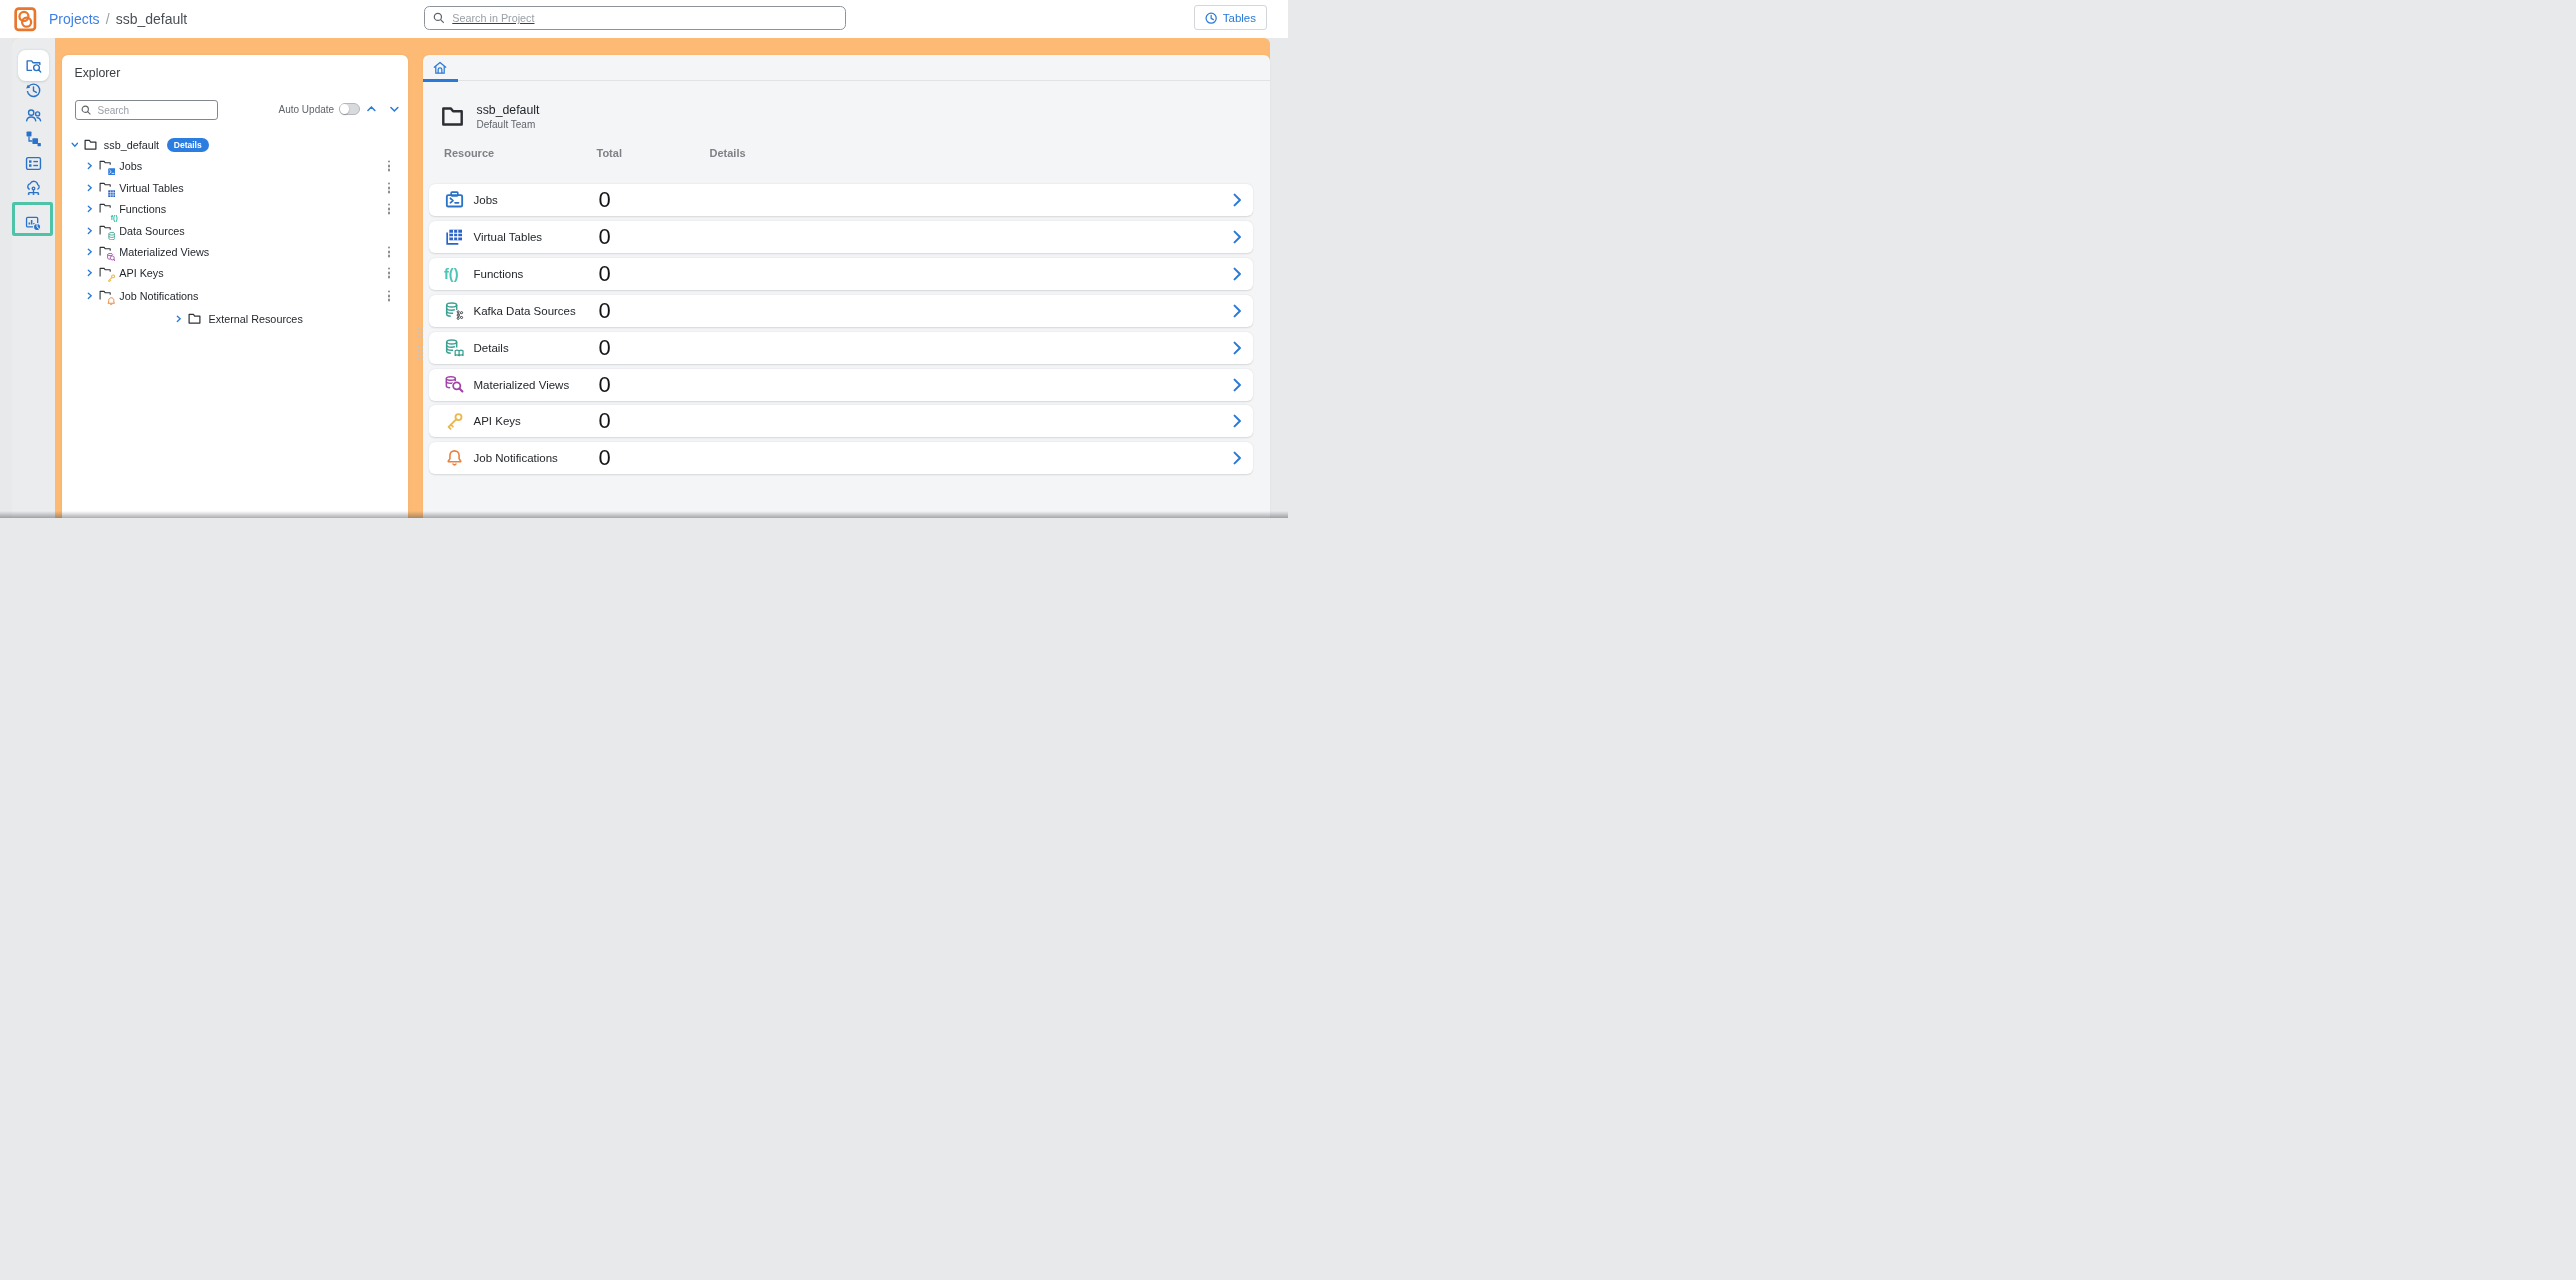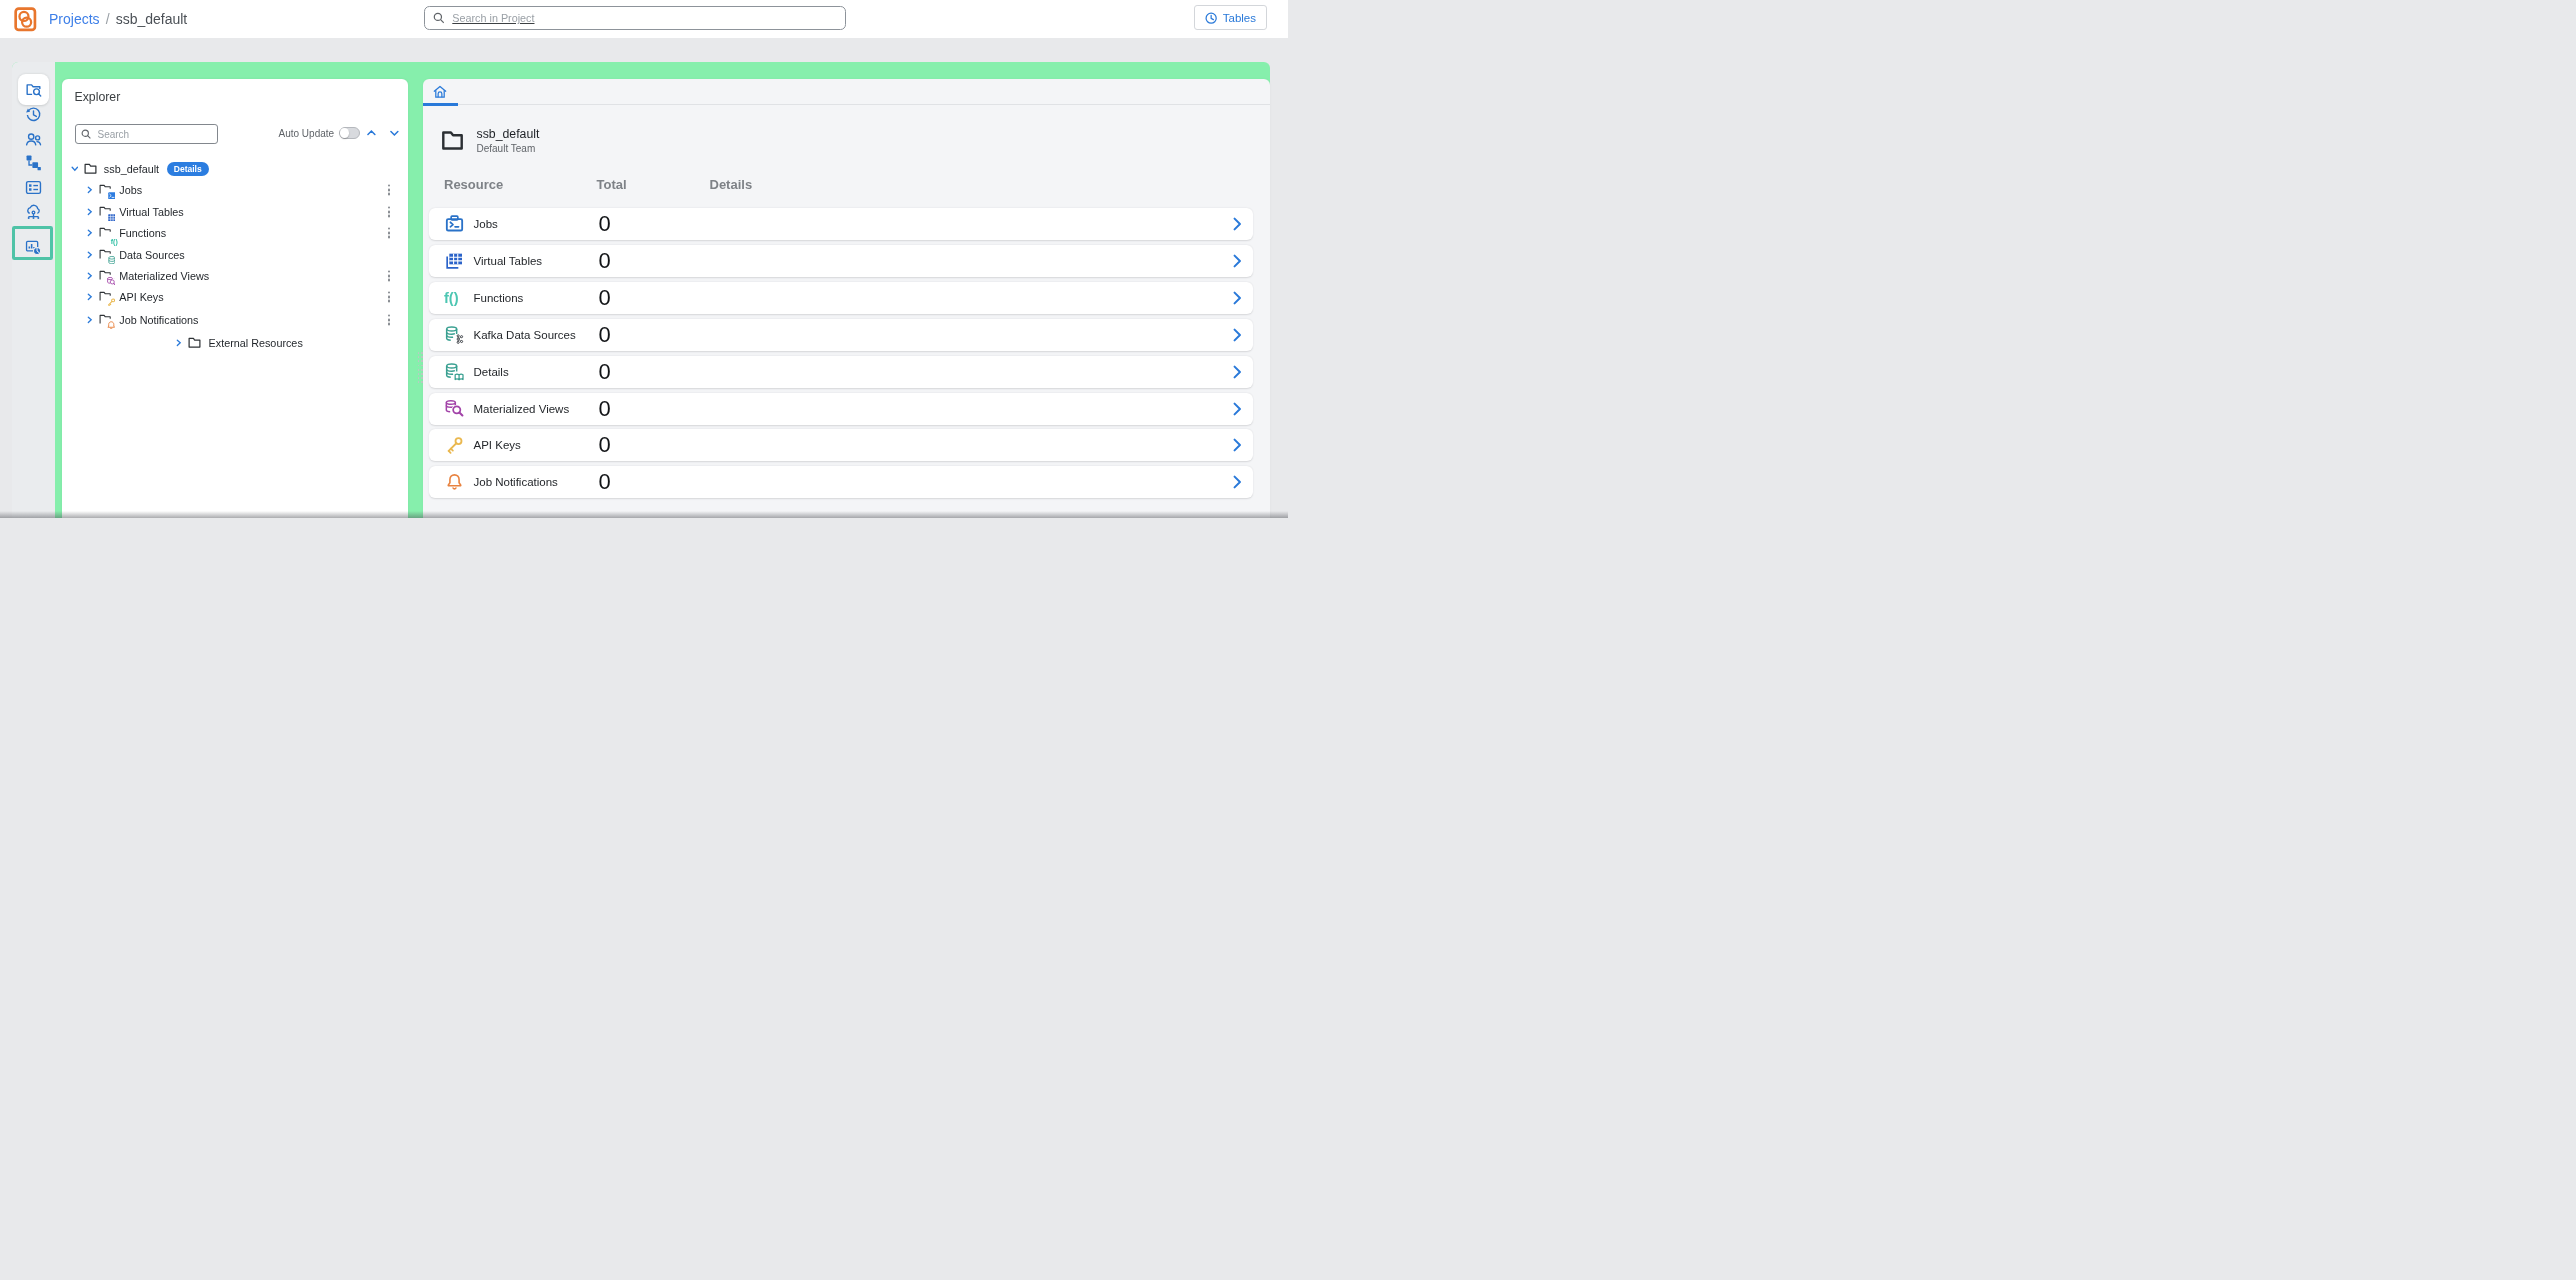--- a/index.html
+++ b/index.html
@@ -17,21 +17,21 @@
   .crumb .sep{color:#9aa0a6;margin:0 6.1px;}
   .crumb .cur{color:#4b5056;}
   .gsearch{position:absolute;left:424px;top:6.1px;width:422px;height:24px;border:0.8px solid #8d939a;
     border-radius:5.4px;background:#fff;display:flex;align-items:center;box-sizing:border-box;padding:0 7.7px;}
   .gsearch input{border:none;outline:none;flex:1;font-size:10.8px;color:#3c4043;background:transparent;margin-left:6.1px;font-family:inherit;text-decoration:underline;}
   .gsearch input::placeholder{color:#9aa0a6;}
   .session{position:absolute;right:21px;top:5.4px;height:24.6px;padding:0 10px;border:0.8px solid #d3d6da;border-radius:3.1px;
     background:#fff;display:flex;align-items:center;gap:5.4px;color:#2979d9;font-size:11.5px;cursor:pointer;box-sizing:border-box;}
 
   
-  .container{position:absolute;left:11.5px;top:38px;width:1258px;height:586px;background:#86efac;border-radius:6.1px;margin-top:24px;}
+  .container{position:absolute;left:11.5px;top:38px;width:1258px;height:586px;background:#fdba74;border-radius:6.1px;}
 
   
   .rail{position:absolute;left:0;top:0;width:43px;height:100%;background:#eaecee;border-radius:6.1px 0 0 6.1px;}
   .rail-item{position:absolute;left:6.1px;width:31px;height:31px;display:flex;align-items:center;justify-content:center;cursor:pointer;}
   .rail-item.active{background:#fff;border-radius:7.7px;box-shadow:0 0.8px 2.3px rgba(60,64,67,.18);}
   .hl-box{position:absolute;left:0.8px;top:164px;width:41px;height:34px;border:3.1px solid #4fc3a7;border-radius:2.3px;box-sizing:border-box;z-index:5;}
 
   
   .explorer{position:absolute;left:50px;top:17px;width:346px;height:557px;background:#fff;border-radius:6.1px;
     box-shadow:0 0.8px 2.3px rgba(60,64,67,.10);}
@@ -69,21 +69,21 @@
 
   
   .main{position:absolute;left:411px;top:17px;width:847px;height:559px;background:#f4f5f7;border-radius:6.1px;
     box-shadow:0 0.8px 2.3px rgba(60,64,67,.06);}
   .tabbar{position:absolute;left:0;top:0;width:100%;height:25px;border-bottom:1.5px solid #e0e2e5;box-sizing:content-box;}
   .tab-home{position:absolute;left:0;top:0;width:35px;height:25px;display:flex;align-items:center;justify-content:center;cursor:pointer;}
   .tab-home::after{content:'';position:absolute;left:0;width:35px;bottom:-1.5px;height:2.3px;background:#2979d9;}
   .proj-folder{position:absolute;left:18.4px;top:51px;}
   .proj-name{position:absolute;left:54px;top:48px;font-size:12.3px;color:#1f2227;}
   .proj-team{position:absolute;left:54px;top:64px;font-size:10px;color:#606469;}
-  .col-h{position:absolute;top:98px;font-size:13px;font-weight:600;color:#7e8287;}
+  .col-h{position:absolute;top:92px;font-size:11px;font-weight:600;color:#7e8287;}
   .col-h.c0{left:21.5px;} .col-h.c1{left:174px;} .col-h.c2{left:251px;padding-left:36px;}
   .rrow{position:absolute;left:6.1px;width:824px;height:32px;background:#fff;border-radius:6.1px;
     box-shadow:0 0.8px 1.5px rgba(60,64,67,.16);display:flex;align-items:center;cursor:pointer;}
   .rrow .ric{margin-left:15.4px;width:21px;height:20px;flex:none;position:relative;}
   .rrow .rlbl{margin-left:8.5px;font-size:11.5px;color:#24272b;}
   .rrow .rtotal{position:absolute;left:170px;top:0;line-height:32px;font-size:22px;font-weight:400;color:#121417;}
   .rrow .rchev{position:absolute;right:10.8px;top:9.2px;}
   .fn-big{font-size:14.6px;font-weight:bold;color:#4cc6b2;line-height:20px;}
 </style>
 </head>

